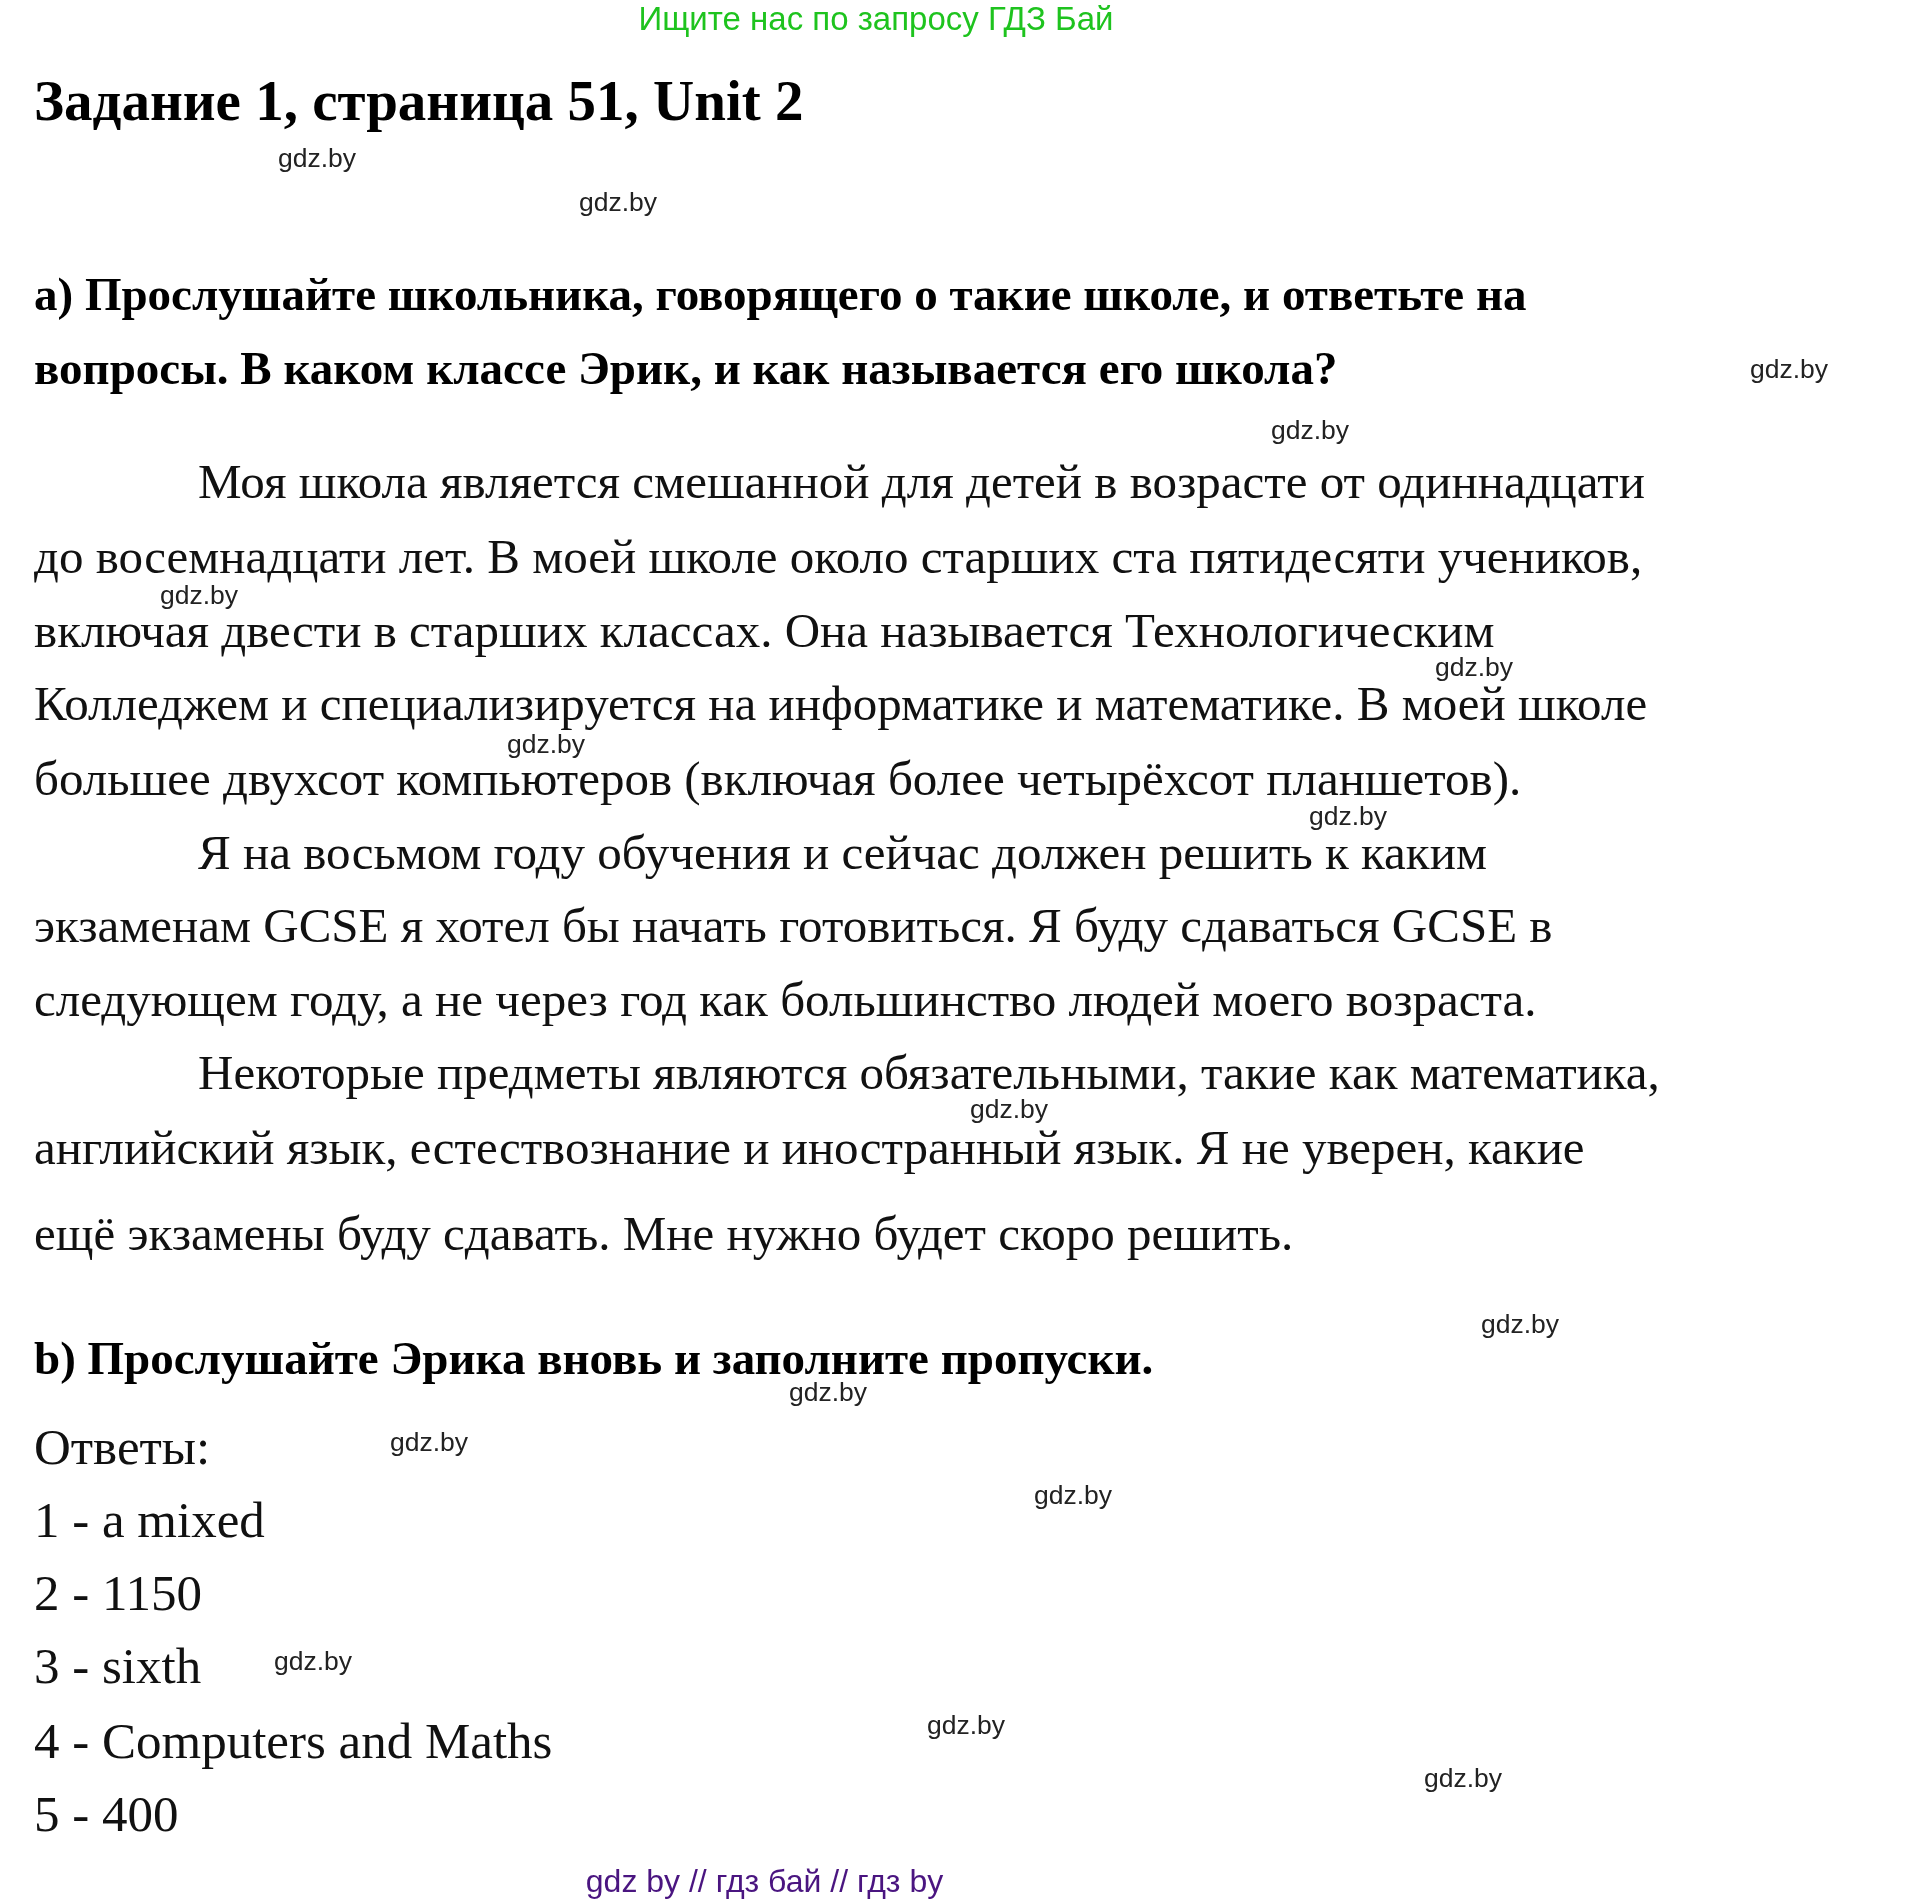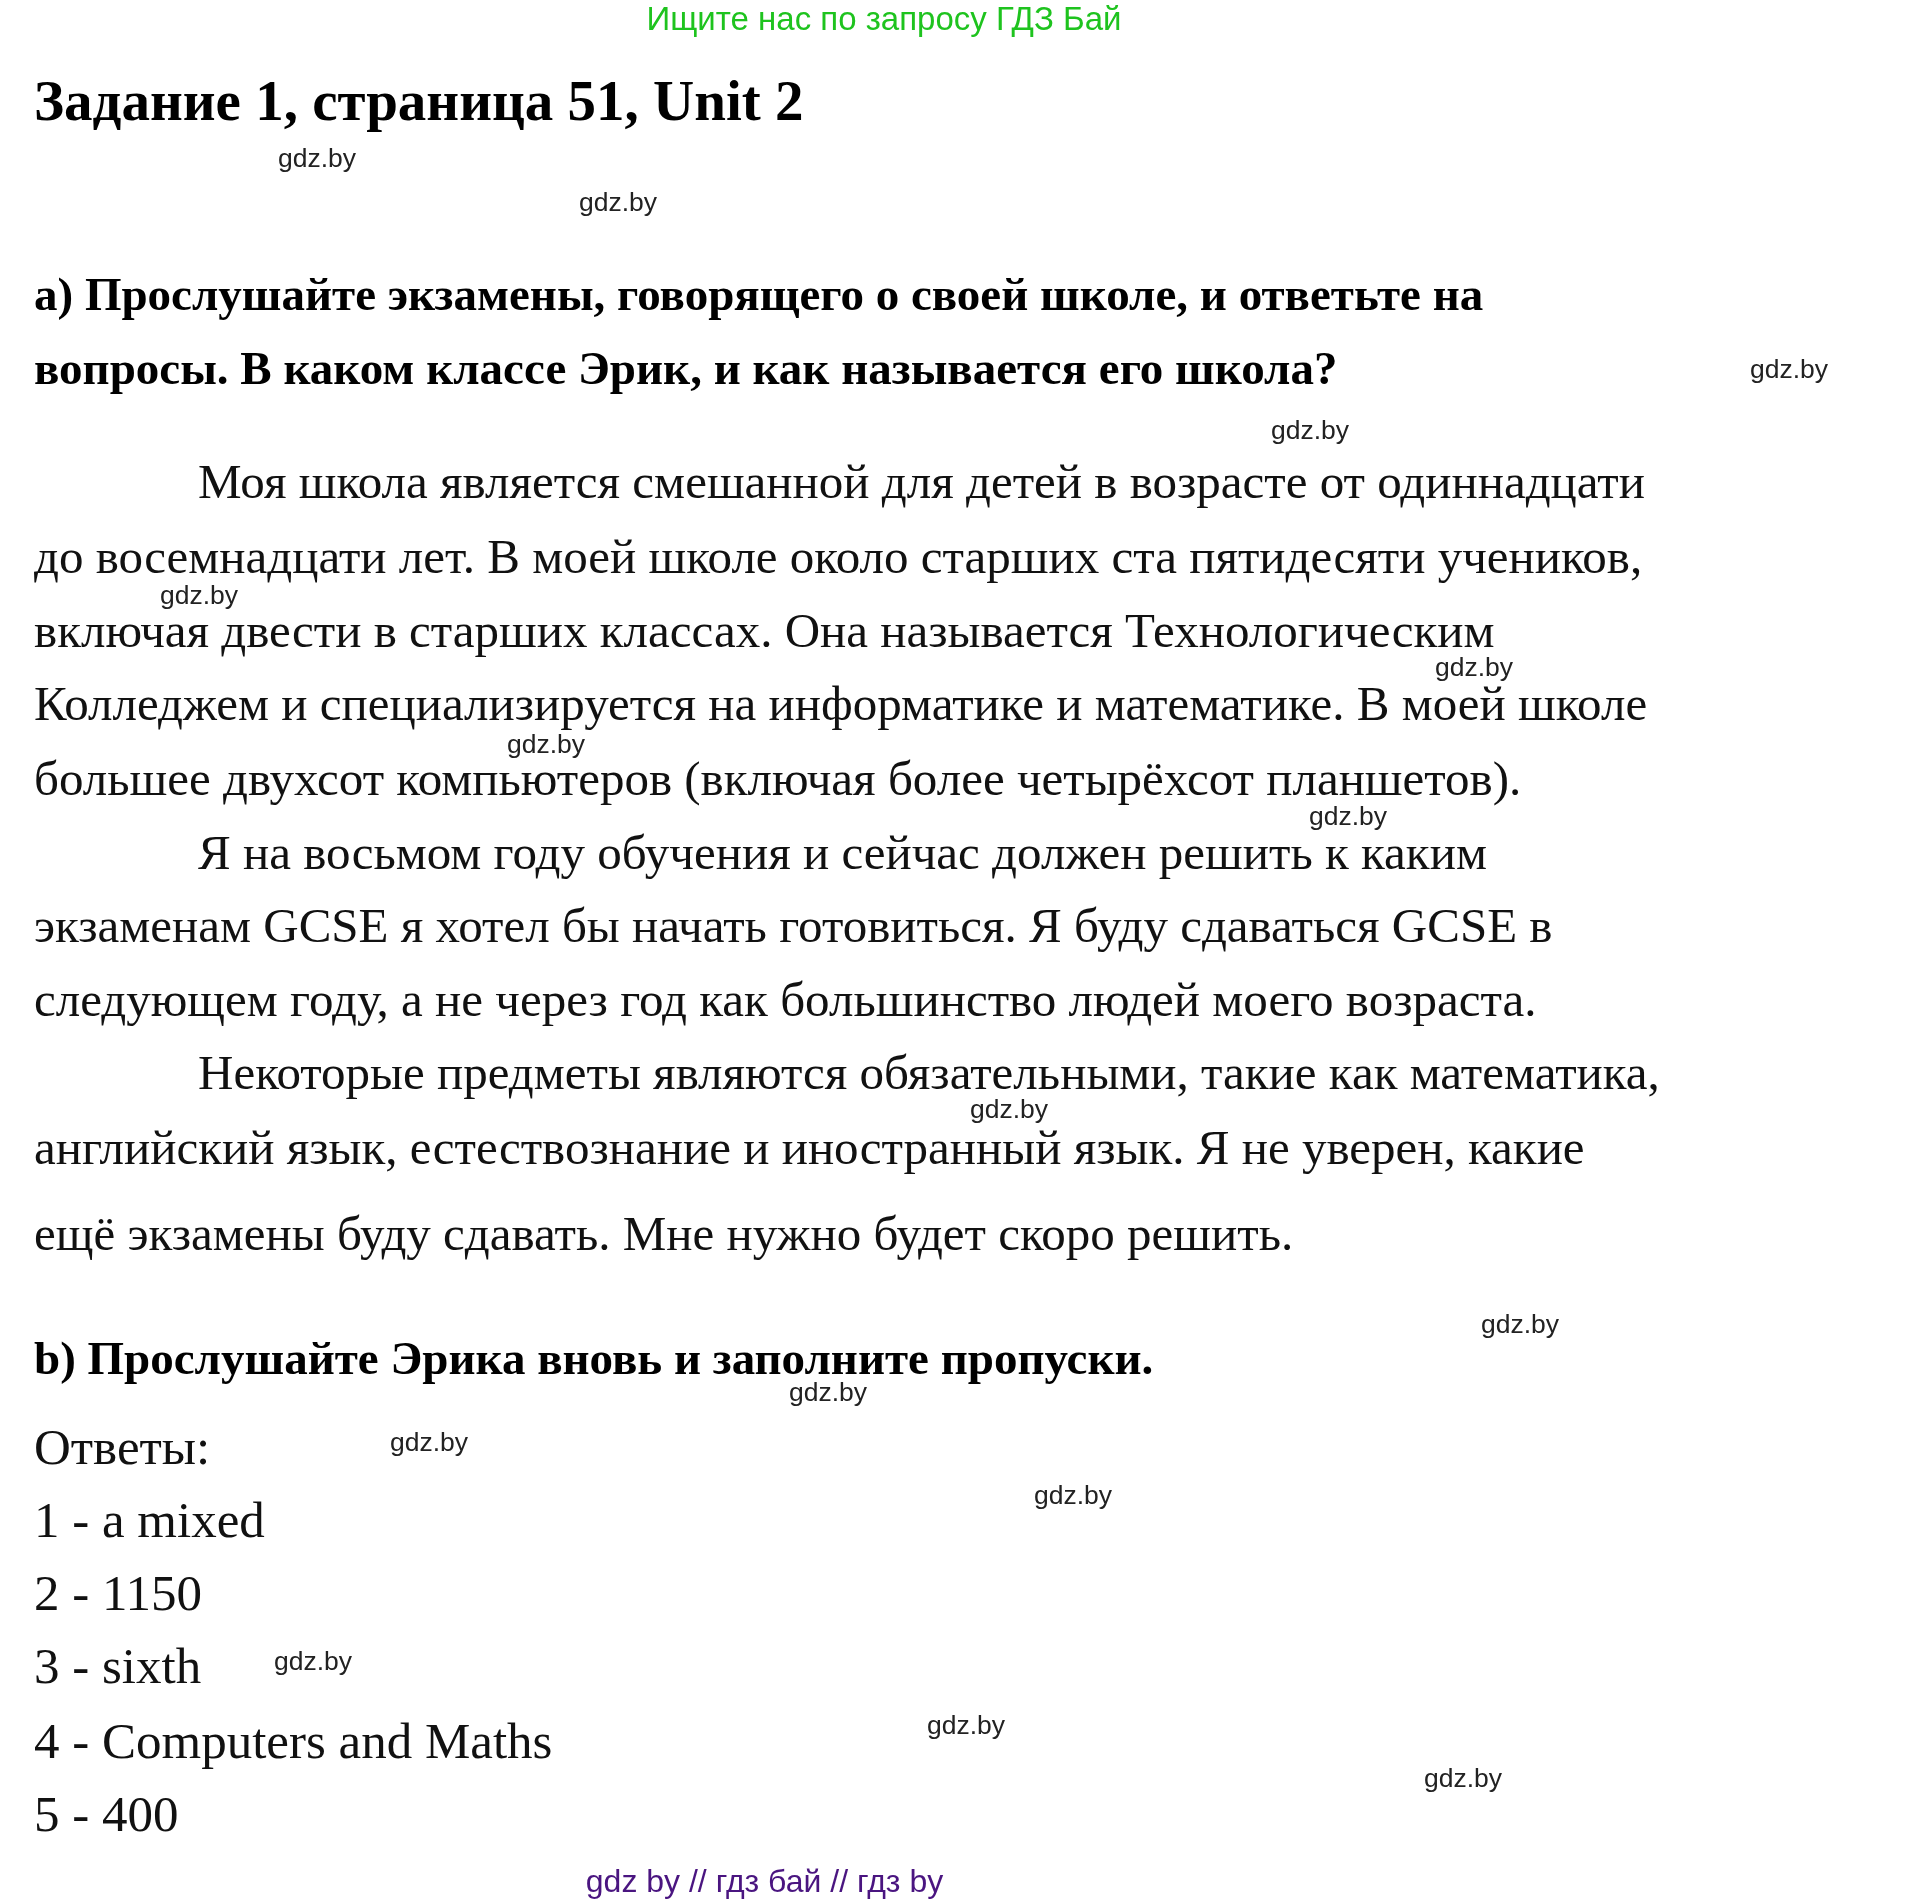--- a/index.html
+++ b/index.html
@@ -1,34 +1,34 @@
 <!DOCTYPE html>
 <html style="font-size:15px"><head>
 <meta charset="utf-8">
 <style>
   html, body { margin:0; padding:0; background:#ffffff; }
   body { width:1929px; height:1904px; position:relative; overflow:hidden; }
   .abs { position:absolute; white-space:nowrap; }
-  .promo { left:8px; width:1752px; top:0; text-align:center; font-family:"Liberation Sans", sans-serif; font-size:33px; color:#1ec31e; line-height:38px; }
+  .promo { left:0; width:1752px; top:0; text-align:center; font-family:"Liberation Sans", sans-serif; font-size:33px; color:#1ec31e; line-height:38px; }
   .title { left:34px; top:68px; font-family:"Liberation Serif", serif; font-weight:bold; font-size:57px; color:#000; line-height:66px; }
   .task { font-family:"Liberation Serif", serif; font-weight:bold; font-size:47px; color:#000; line-height:57px; left:34px; }
   .body-line { font-family:"Liberation Serif", serif; font-size:49px; color:#111; line-height:57px; left:34px; }
   .indent { left:174px;margin-left:24px; }
   .answer { font-family:"Liberation Serif", serif; font-size:51px; color:#111; line-height:59px; left:34px; }
   .wm { font-family:"Liberation Sans", sans-serif; font-size:26.5px; color:#222; line-height:30px; transform:translate(-50%,-50%); }
   .footer { left:0; width:1529px; top:1881px; text-align:center; font-family:"Liberation Sans", sans-serif; font-size:32px; color:#4a1580; line-height:36px; transform:translateY(-50%); }
 </style>
 </head>
 <body>
 
 <div class="abs promo">Ищите нас по запросу ГДЗ Бай</div>
 
 <div class="abs title">Задание 1, страница 51, Unit 2</div>
 
-<div class="abs task" style="top:266px;">a) Прослушайте экзамены, говорящего о своей школе, и ответьте на</div>
+<div class="abs task" style="top:266px;">a) Прослушайте школьника, говорящего о такие школе, и ответьте на</div>
 <div class="abs task" style="top:340px;">вопросы. В каком классе Эрик, и как называется его школа?</div>
 
 <div class="abs body-line indent" style="top:453px;">Моя школа является смешанной для детей в возрасте от одиннадцати</div>
 <div class="abs body-line" style="top:528px;">до восемнадцати лет. В моей школе около старших ста пятидесяти учеников,</div>
 <div class="abs body-line" style="top:602px;">включая двести в старших классах. Она называется Технологическим</div>
 <div class="abs body-line" style="top:675px;">Колледжем и специализируется на информатике и математике. В моей школе</div>
 <div class="abs body-line" style="top:750px;">большее двухсот компьютеров (включая более четырёхсот планшетов).</div>
 <div class="abs body-line indent" style="top:824px;">Я на восьмом году обучения и сейчас должен решить к каким</div>
 <div class="abs body-line" style="top:897px;">экзаменам GCSE я хотел бы начать готовиться. Я буду сдаваться GCSE в</div>
 <div class="abs body-line" style="top:971px;">следующем году, а не через год как большинство людей моего возраста.</div>

